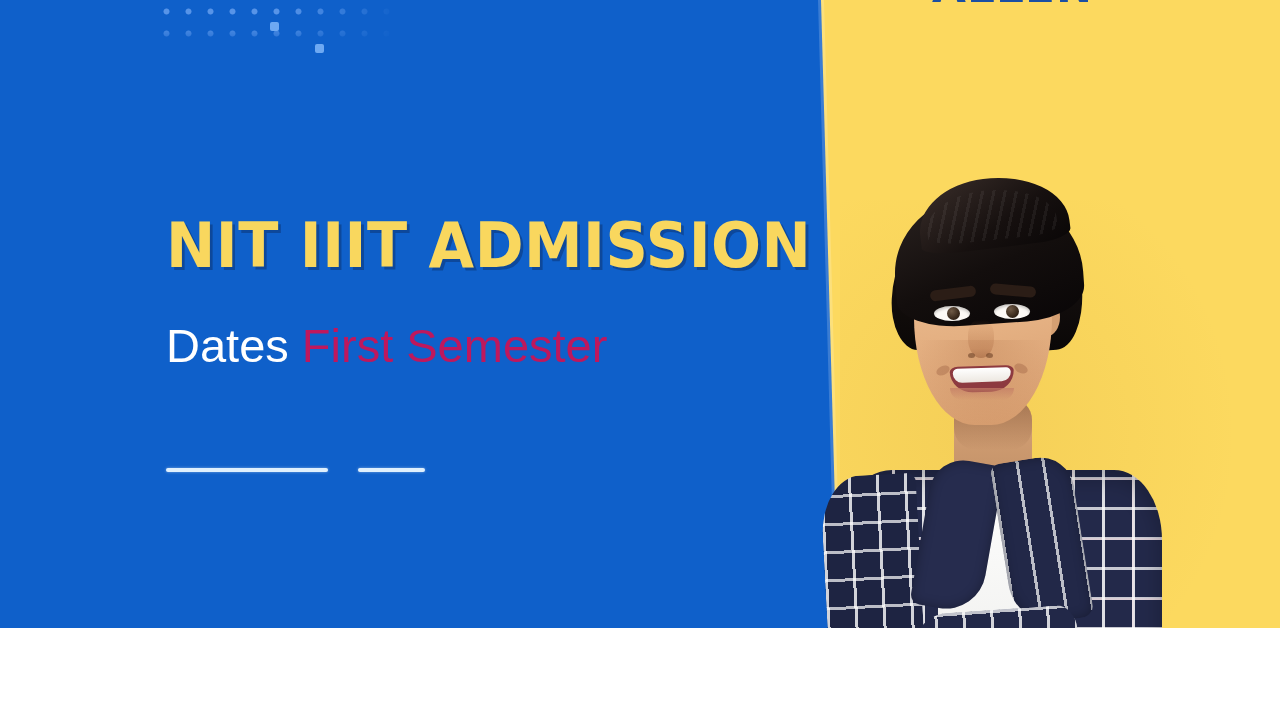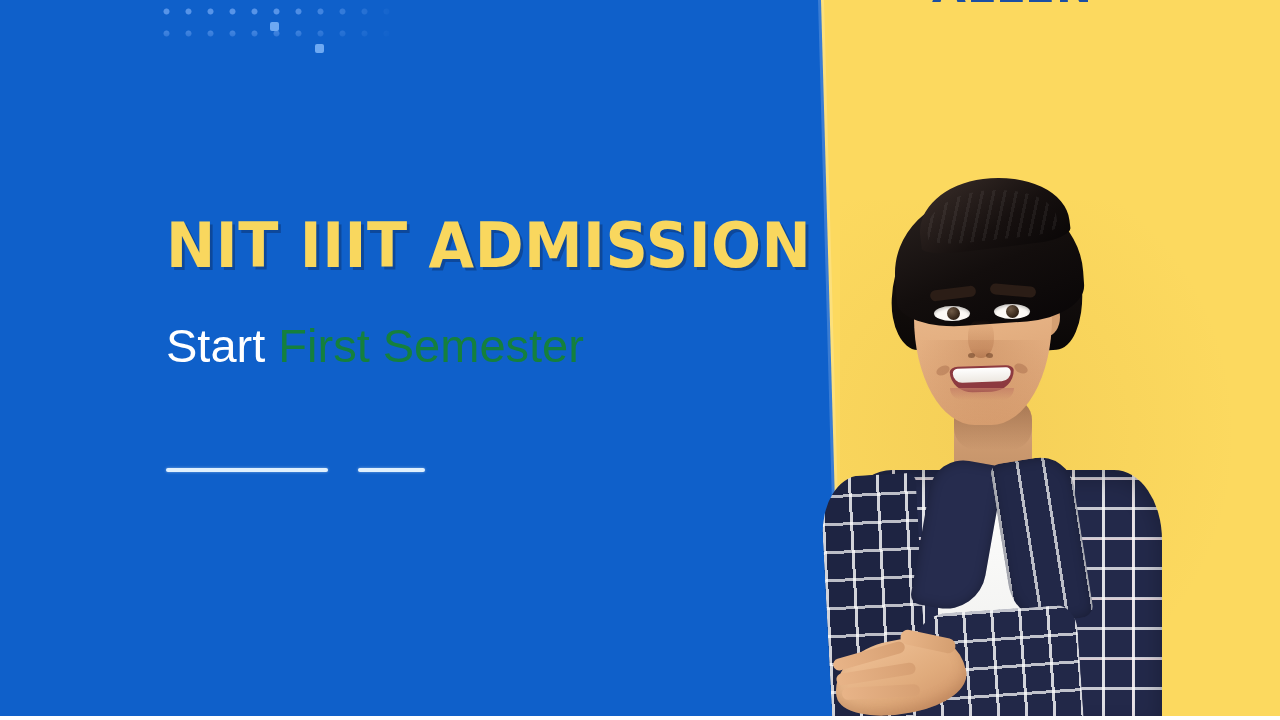--- a/index.html
+++ b/index.html
@@ -3,21 +3,21 @@
 <meta charset="utf-8">
 <style>
   html, body {
     margin: 0;
     padding: 0;
     background: #ffffff;
   }
   #stage {
     position: relative;
     width: 1280px;
-    height: 716px;
+    height: 628px;
     overflow: hidden;
     font-family: "Liberation Sans", sans-serif;
     background: #fcd95f;
   }
 
   
   .yellow-panel {
     position: absolute;
     inset: 0;
     background: #fcd95f;
@@ -111,21 +111,21 @@
     top: 312px;
     font-family: "Liberation Sans", sans-serif;
     font-weight: 400;
     font-size: 47px;
     line-height: 68px;
     letter-spacing: 0px;
     color: #ffffff;
     white-space: nowrap;
   }
   .subhead .hl {
-    color: #15803d;
+    color: #be185d;
   }
   .subhead .line {
     display: block;
   }
 
   
   .dash {
     position: absolute;
     height: 4px;
     border-radius: 2px;
@@ -399,21 +399,21 @@
   <div class="dot-bright" style="left:270px; top:22px;"></div>
   <div class="dot-bright" style="left:315px; top:44px;"></div>
 
   <div class="allen-logo">
     <div class="wordmark">ALLEN</div>
   </div>
 
   <div class="headline">NIT IIIT ADMISSION</div>
 
   <div class="subhead">
-    <span class="line"><span>Start </span><span class="hl">First Semester</span></span>
+    <span class="line"><span>Dates </span><span class="hl">First Semester</span></span>
   </div>
 
   <div class="dash dash-long"></div>
   <div class="dash dash-short"></div>
 
   <div class="subject-shadow"></div>
   <div class="student">
     <div class="st-layer hair-side-l"></div>
     <div class="st-layer hair-side-r"></div>
     <div class="st-layer ear ear-right"></div>

